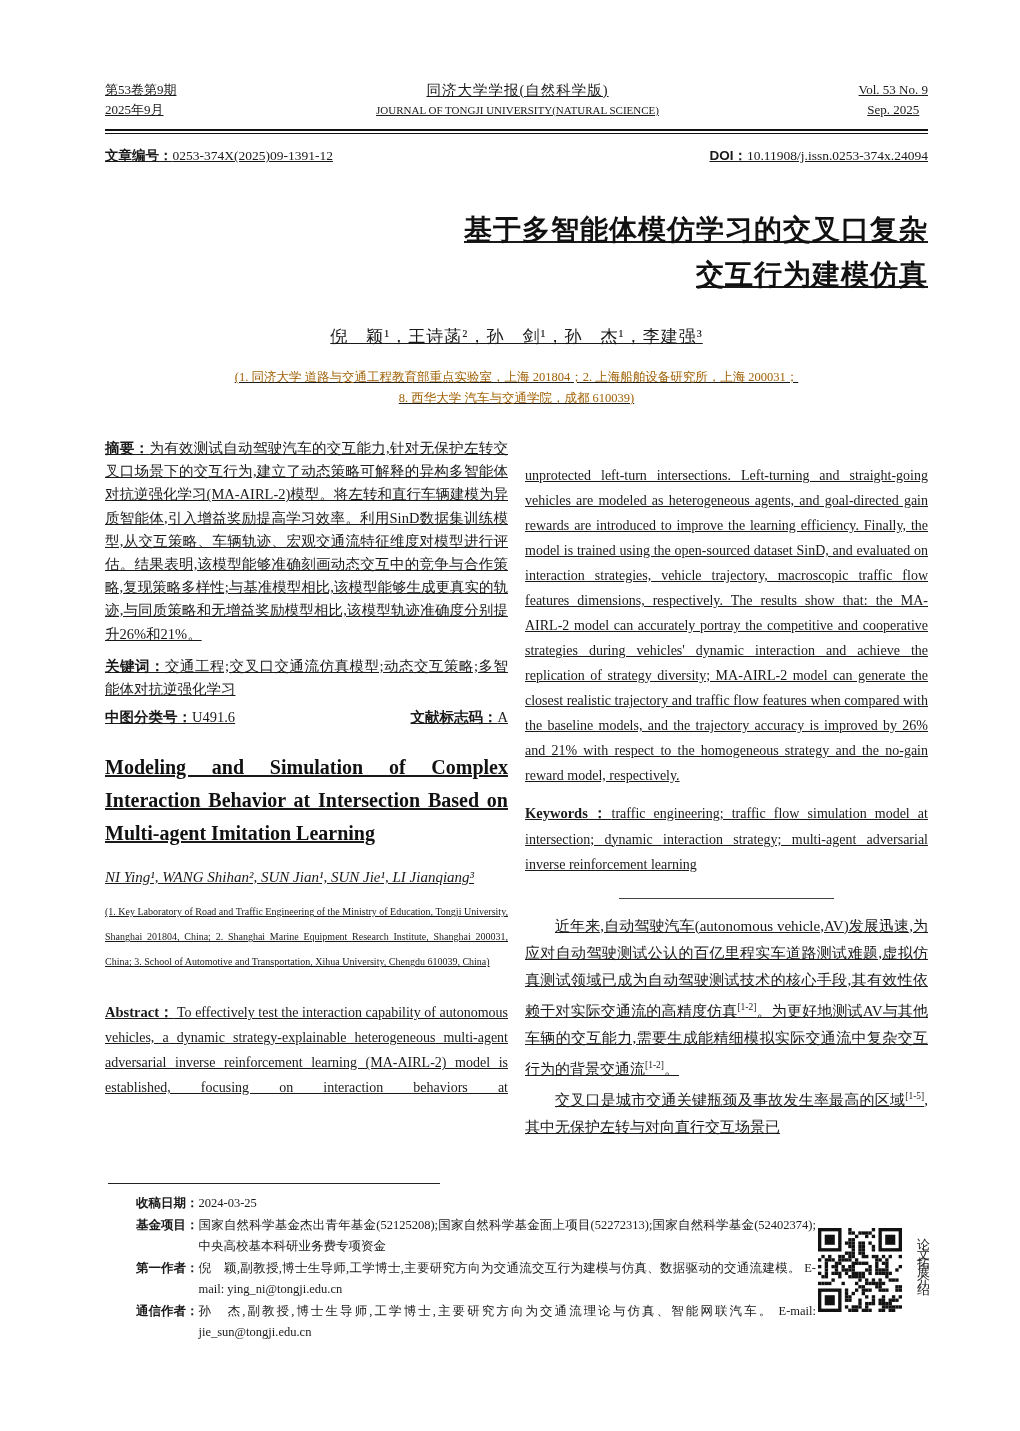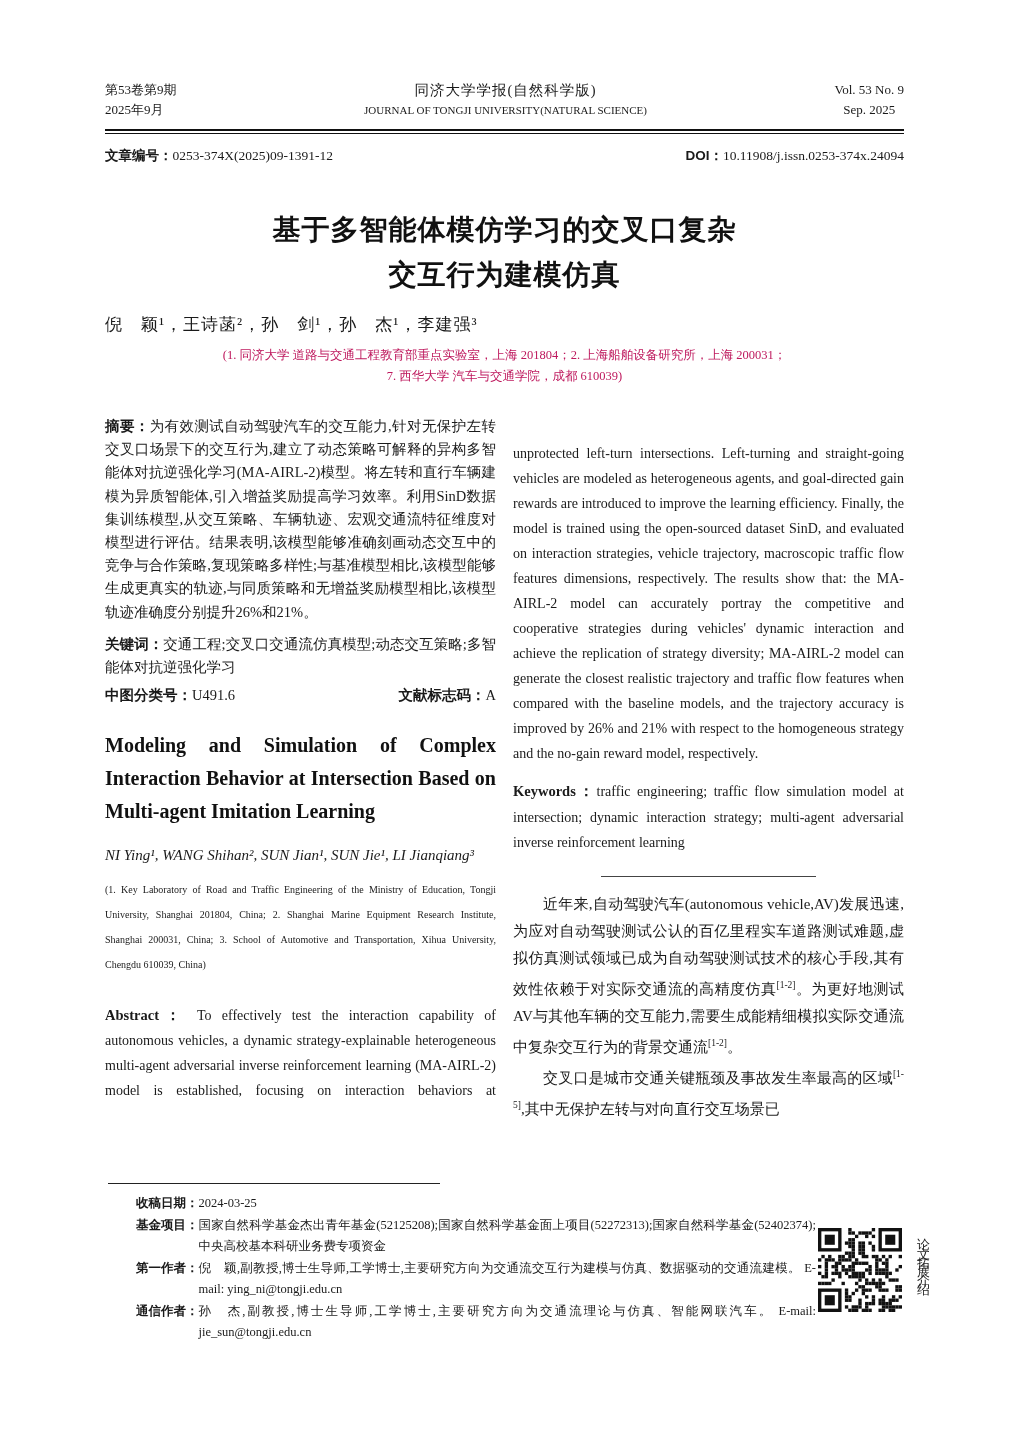--- a/index.html
+++ b/index.html
@@ -6,42 +6,42 @@
   html,body { background:#e8e8e8; }
   .page {
     position:relative;
     width:1020px; height:1431px;
     margin:0 auto;
     background:#ffffff;
     color:#1a1a1a;
     font-family:"Liberation Serif","DejaVu Serif",serif;
     overflow:hidden;
   }
-  .content { padding:80px 116px 0 105px; }
+  .content { padding:80px 92px 0 105px;text-decoration:underline; }
 
   
   .jheader { display:flex; justify-content:space-between; align-items:center; font-size:13px; line-height:20px; }
   .jheader .left { text-align:left; white-space:nowrap; }
   .jheader .center { text-align:center; flex:1; }
   .jheader .right { text-align:center; white-space:nowrap; }
   .jheader .cn { font-size:14.5px; letter-spacing:1px; }
   .jheader .en { font-size:11px; }
   .double-rule { margin-top:9px; border-top:2px solid #111; border-bottom:1.2px solid #111; height:5px; }
 
   .meta-row { display:flex; justify-content:space-between; margin-top:13px; font-size:13.5px; }
   .meta-row b { font-family:"Liberation Sans","DejaVu Sans",sans-serif; font-weight:700; }
 
   
   .title-cn {
-    margin-top:42px; text-align:center;
+    margin-top:42px; text-align:right;
     font-family:"Liberation Sans","DejaVu Sans",sans-serif;
     font-weight:700; font-size:28px; line-height:45px; letter-spacing:1px; color:#111;
   }
-  .authors-cn { margin-top:16px; text-align:left; font-size:17px; letter-spacing:1px; }
-  .affil-cn { margin-top:9px; text-align:center; font-size:12.5px; line-height:21px; color:#be185d; }
+  .authors-cn { margin-top:28px; text-align:center; font-size:17px; letter-spacing:1px; }
+  .affil-cn { margin-top:19px; text-align:center; font-size:12.5px; line-height:21px; color:#a16207; }
 
   
   .columns { display:flex; gap:17px; margin-top:28px; }
   .col { flex:1 1 0; min-width:0; }
 
   .zh-label { font-family:"Liberation Sans","DejaVu Sans",sans-serif; font-weight:700; }
   .abstract-cn, .keywords-cn { font-size:14.5px; line-height:23.2px; text-align:justify; }
   .keywords-cn { margin-top:9px; }
   .clc-row { margin-top:7px; display:flex; justify-content:space-between; font-size:14.5px; }
 
@@ -111,21 +111,21 @@
     </div>
 
     <div class="title-cn">
       <div>基于多智能体模仿学习的交叉口复杂</div>
       <div>交互行为建模仿真</div>
     </div>
 
     <div class="authors-cn">倪　颖¹，王诗菡²，孙　剑¹，孙　杰¹，李建强³</div>
     <div class="affil-cn">
       <div>(1. 同济大学 道路与交通工程教育部重点实验室，上海 201804；2. 上海船舶设备研究所，上海 200031；</div>
-      <div>7. 西华大学 汽车与交通学院，成都 610039)</div>
+      <div>8. 西华大学 汽车与交通学院，成都 610039)</div>
     </div>
 
     <div class="columns">
 
       <div class="col">
         <div class="abstract-cn">
           <span class="zh-label">摘要：</span><span>为有效测试自动驾驶汽车的交互能力,针对无保护左转交叉口场景下的交互行为,建立了动态策略可解释的异构多智能体对抗逆强化学习(MA-AIRL-2)模型。将左转和直行车辆建模为异质智能体,引入增益奖励提高学习效率。利用SinD数据集训练模型,从交互策略、车辆轨迹、宏观交通流特征维度对模型进行评估。结果表明,该模型能够准确刻画动态交互中的竞争与合作策略,复现策略多样性;与基准模型相比,该模型能够生成更真实的轨迹,与同质策略和无增益奖励模型相比,该模型轨迹准确度分别提升26%和21%。</span>
         </div>
         <div class="keywords-cn">
           <span class="zh-label">关键词：</span><span>交通工程;交叉口交通流仿真模型;动态交互策略;多智能体对抗逆强化学习</span>

